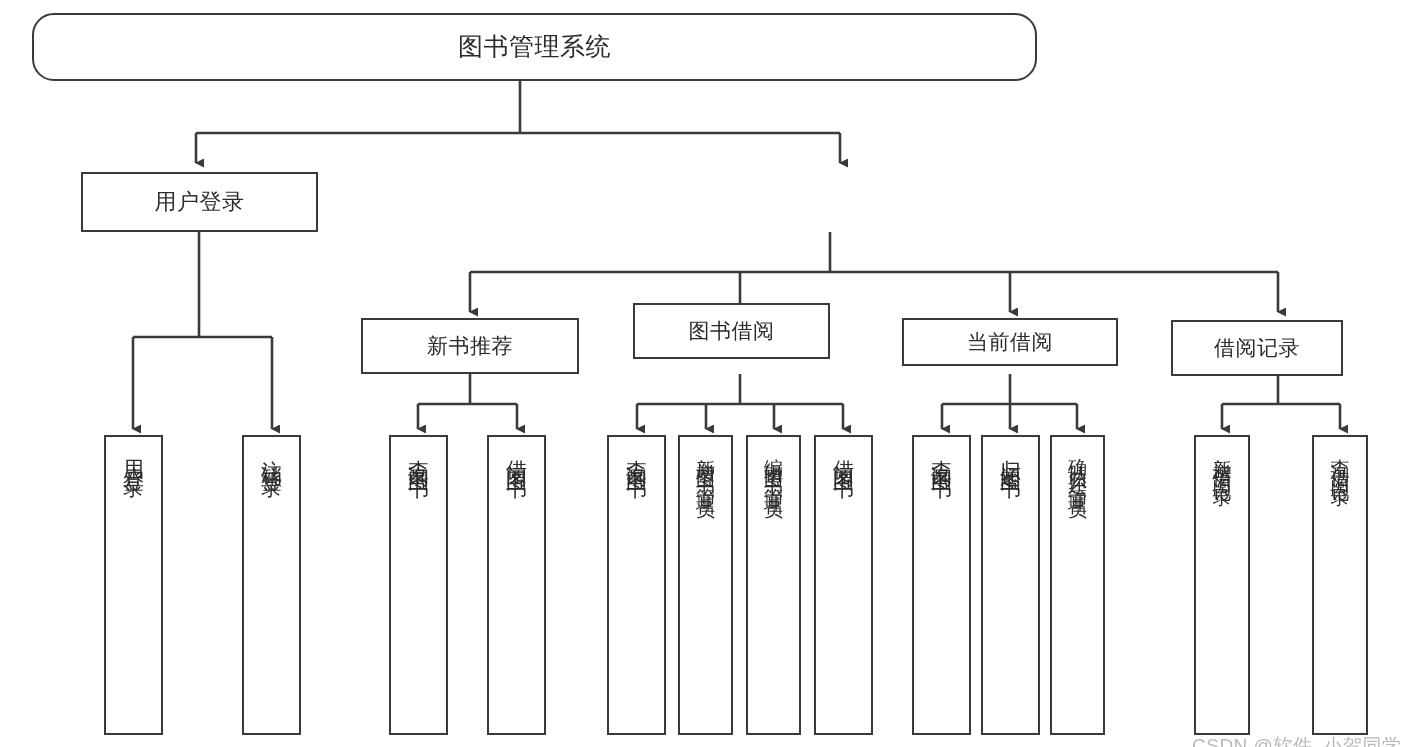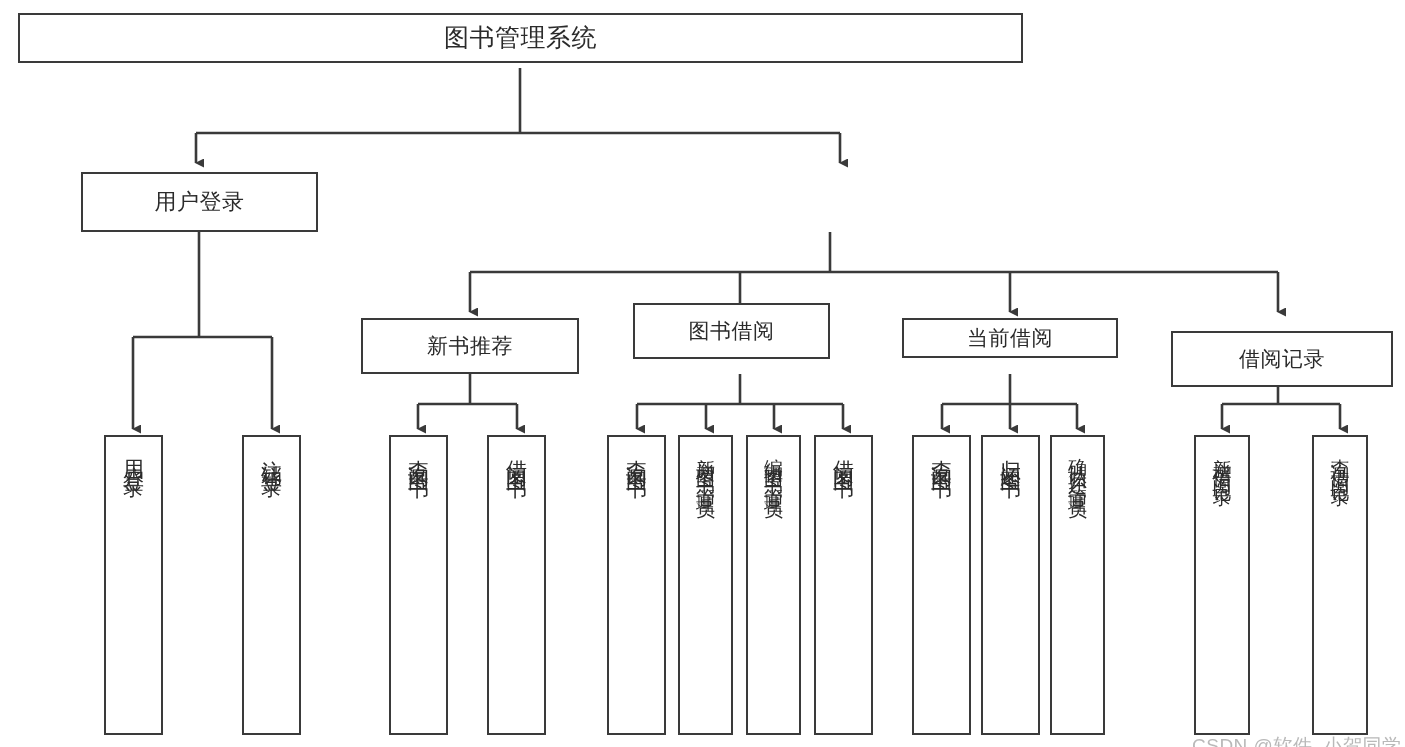--- a/index.html
+++ b/index.html
@@ -121,42 +121,42 @@
       <path d="M1010,404 L1010,429" marker-end="url(#arrowhead)"></path>
       <path d="M1077,404 L1077,429" marker-end="url(#arrowhead)"></path>
 
       <path d="M1278,374 L1278,404"></path>
       <path d="M1222,404 L1340,404"></path>
       <path d="M1222,404 L1222,429" marker-end="url(#arrowhead)"></path>
       <path d="M1340,404 L1340,429" marker-end="url(#arrowhead)"></path>
     </g>
   </svg>
 
-  <div class="node horiz lvl0" style="left:18px; top:13px; width:1005px; height:50px;">
+  <div class="node horiz lvl0" style="left:32px; top:13px; width:1005px; height:68px;border-radius:22px;">
     <span class="node-label">图书管理系统</span>
   </div>
 
   <div class="node horiz lvl1" style="left:81px; top:172px; width:237px; height:60px;">
     <span class="node-label">用户登录</span>
   </div>
 
 
   <div class="node horiz lvl2" style="left:361px; top:318px; width:218px; height:56px;align-items:center;">
     <span class="node-label">新书推荐</span>
   </div>
 
   <div class="node horiz lvl2" style="left:633px; top:303px; width:197px; height:56px;font-family:Liberation Serif, serif;">
     <span class="node-label">图书借阅</span>
   </div>
 
-  <div class="node horiz lvl2" style="left:902px; top:318px; width:216px; height:40px;">
+  <div class="node horiz lvl2" style="left:902px; top:318px; width:216px; height:48px;">
     <span class="node-label">当前借阅</span>
   </div>
 
-  <div class="node horiz lvl2" style="left:1171px; top:331px; width:222px; height:56px;">
+  <div class="node horiz lvl2" style="left:1171px; top:320px; width:172px; height:56px;">
     <span class="node-label">借阅记录</span>
   </div>
 
   <div class="node vert leaf" style="left:104px; top:435px; width:59px; height:300px;">
     <span class="node-label">用户登录</span>
   </div>
 
   <div class="node vert leaf" style="left:242px; top:435px; width:59px; height:300px;">
     <span class="node-label">注销登录</span>
   </div>

